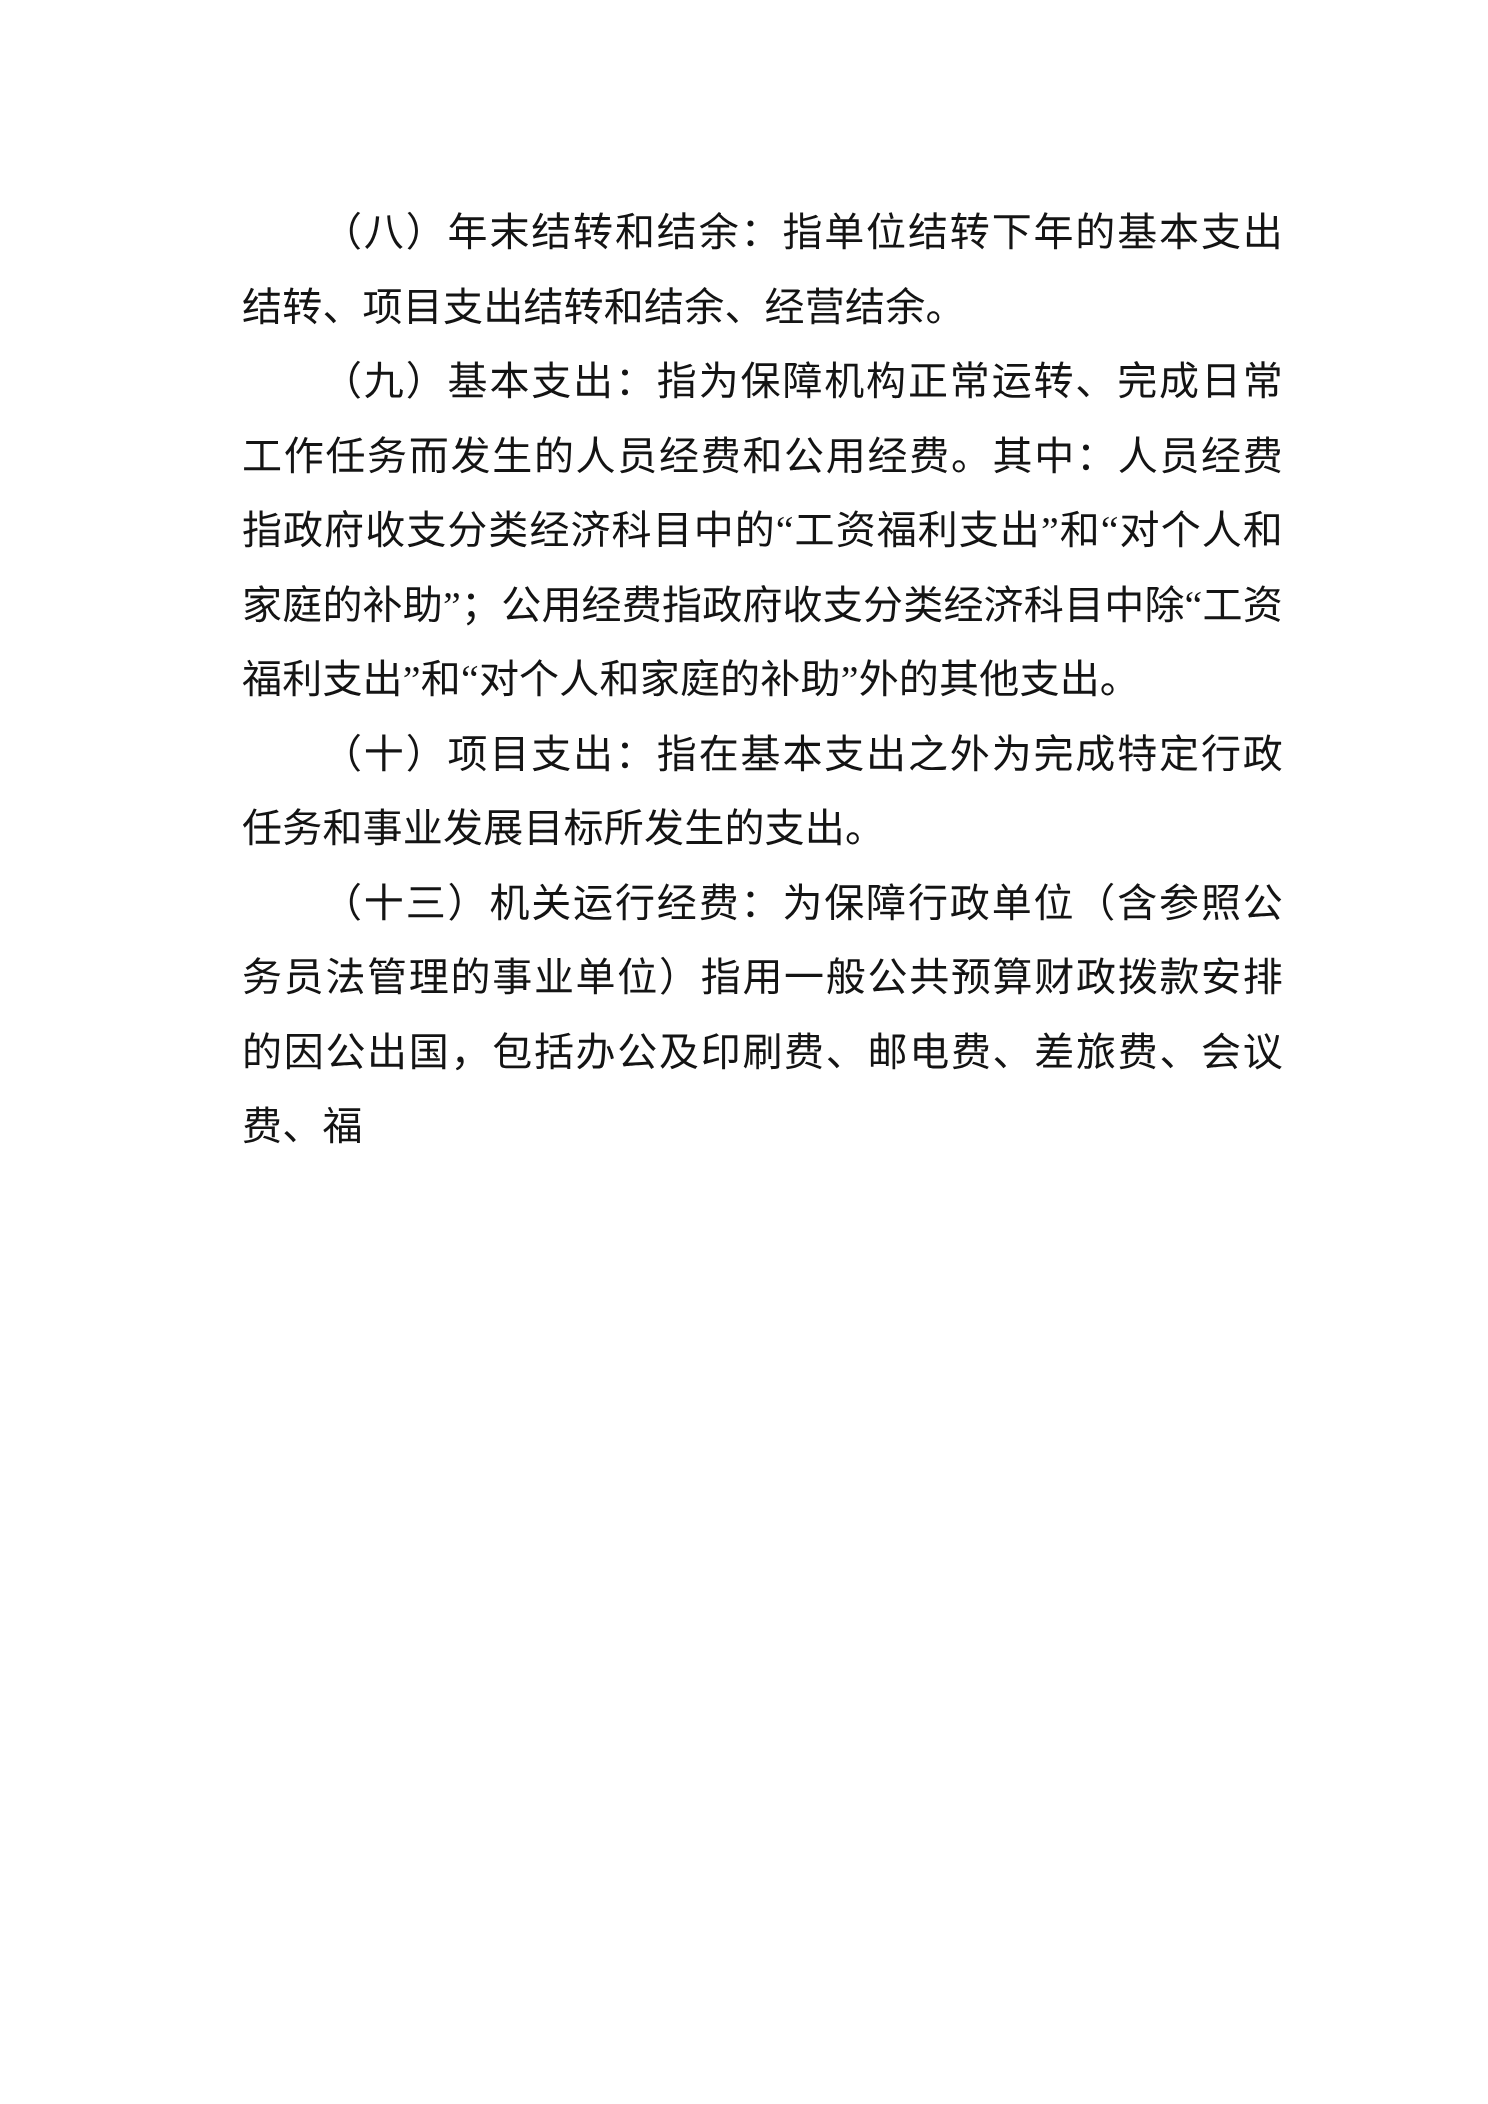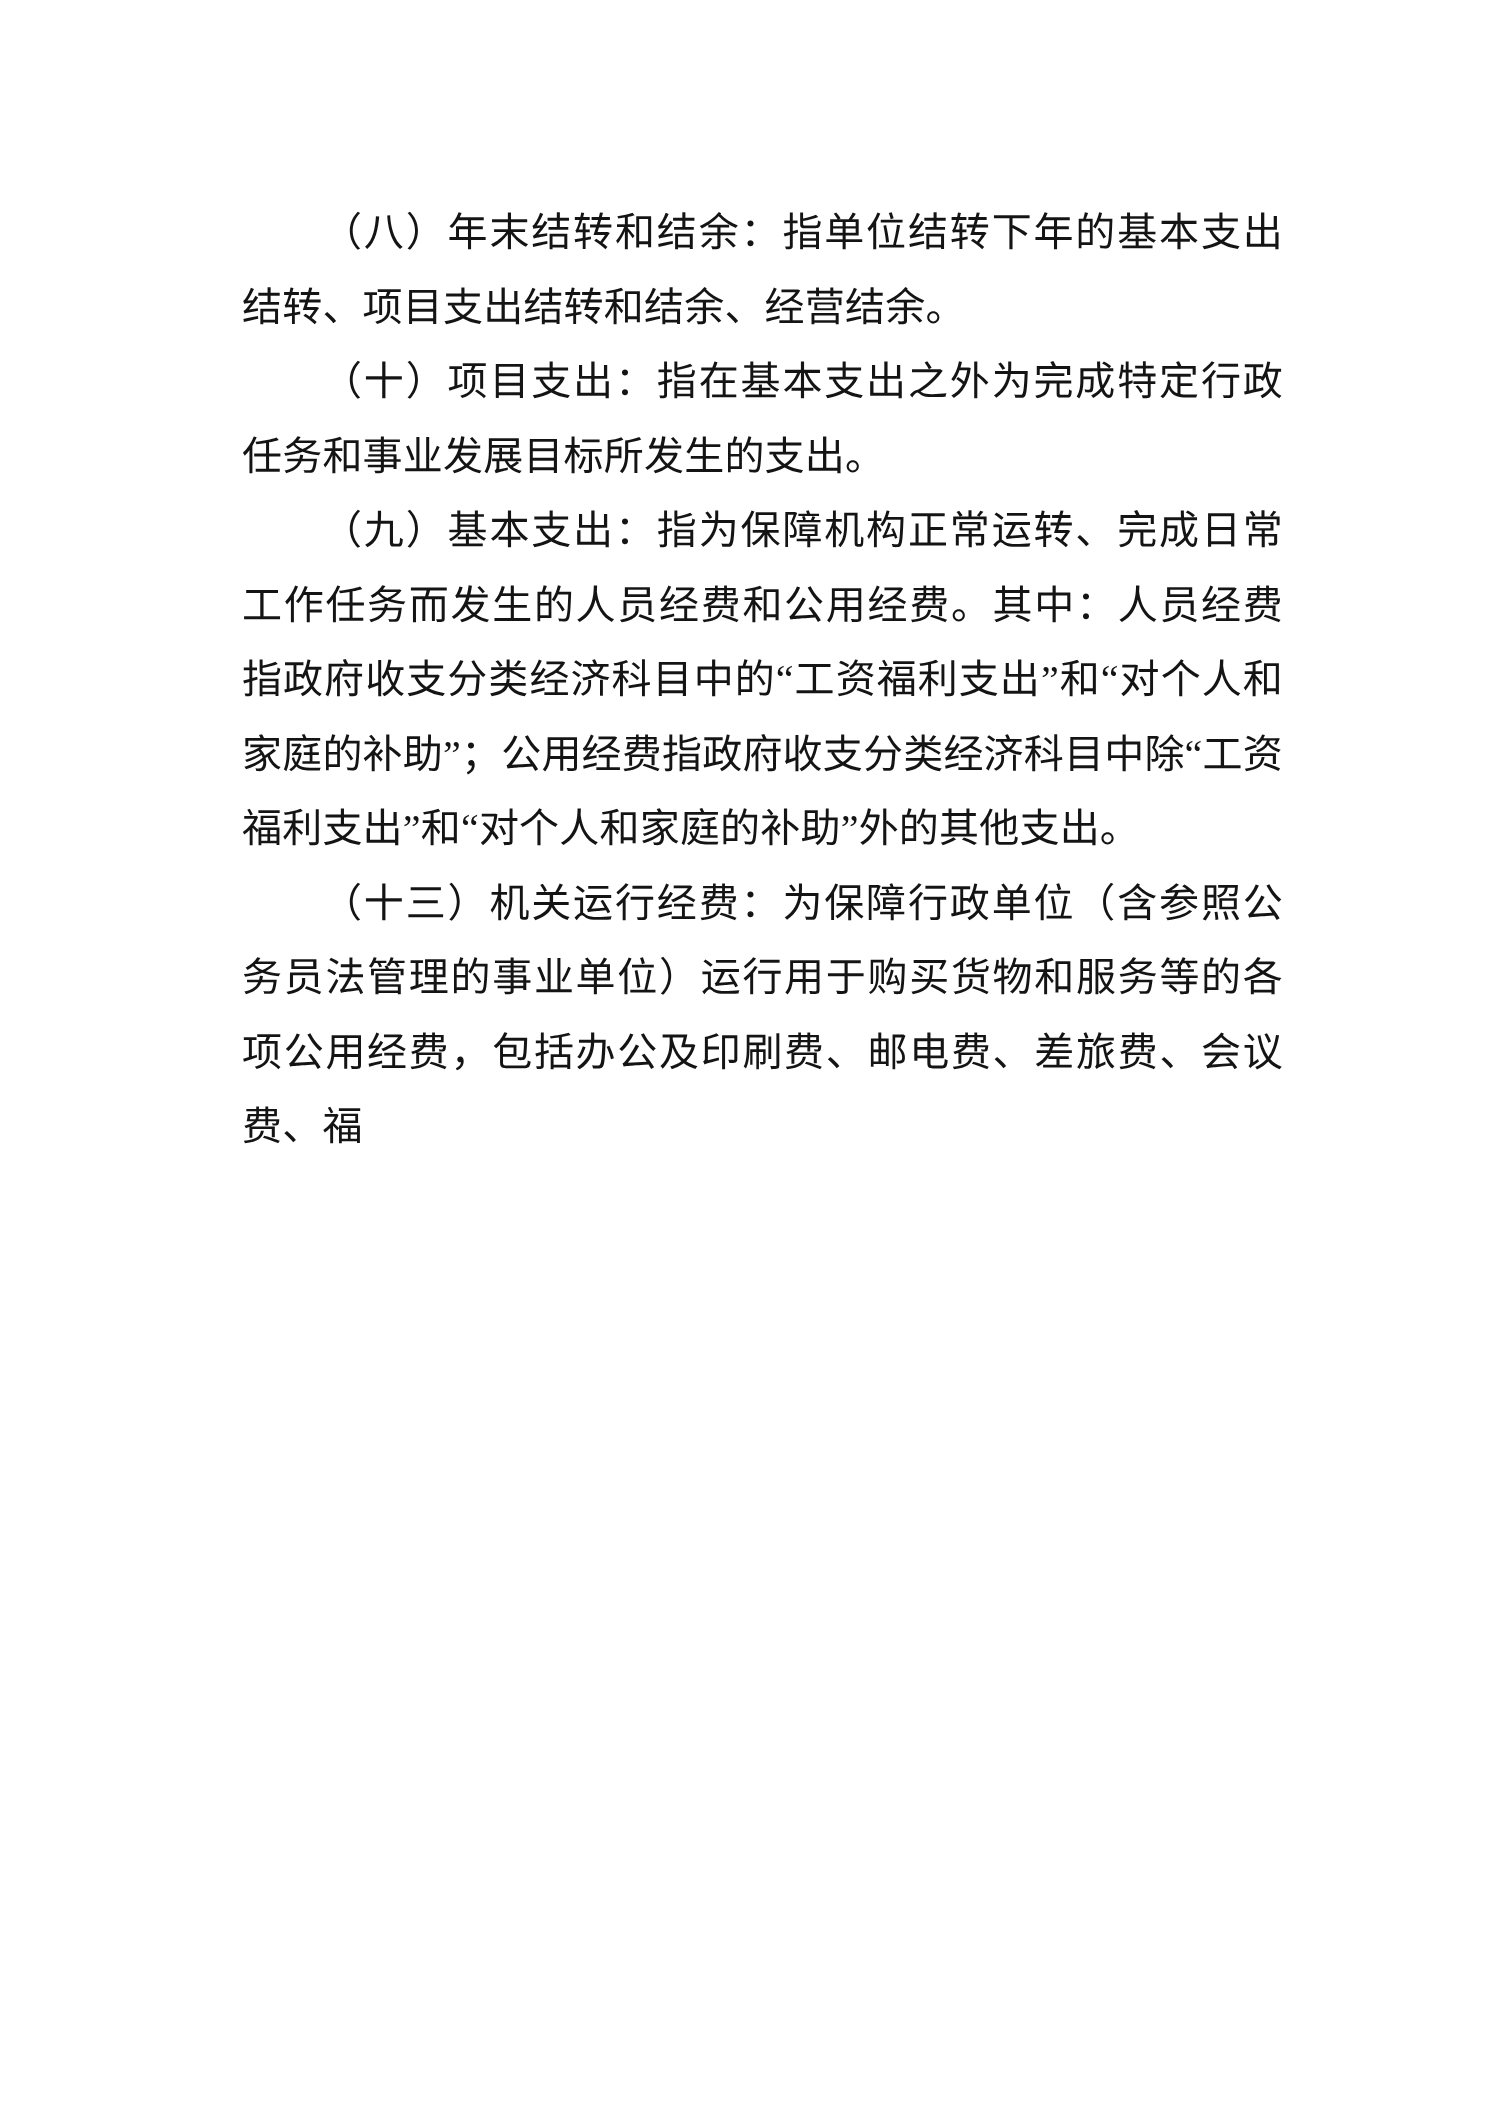--- a/index.html
+++ b/index.html
@@ -54,22 +54,22 @@
     font-family: "Liberation Serif", "DejaVu Serif", serif;
   }
 </style>
 </head>
 <body>
 
 <div class="page">
 
   <div class="doc-body">
     <p class="para">（八）年末结转和结余：指单位结转下年的基本支出结转、项目支出结转和结余、经营结余。</p>
+    <p class="para">（九）基本支出：指为保障机构正常运转、完成日常工作任务而发生的人员经费和公用经费。其中：人员经费指政府收支分类经济科目中的“工资福利支出”和“对个人和家庭的补助”；公用经费指政府收支分类经济科目中除“工资福利支出”和“对个人和家庭的补助”外的其他支出。</p>
     <p class="para">（十）项目支出：指在基本支出之外为完成特定行政任务和事业发展目标所发生的支出。</p>
-    <p class="para">（九）基本支出：指为保障机构正常运转、完成日常工作任务而发生的人员经费和公用经费。其中：人员经费指政府收支分类经济科目中的“工资福利支出”和“对个人和家庭的补助”；公用经费指政府收支分类经济科目中除“工资福利支出”和“对个人和家庭的补助”外的其他支出。</p>
-    <p class="para">（十三）机关运行经费：为保障行政单位（含参照公务员法管理的事业单位）运行用于购买货物和服务等的各项公用经费，包括办公及印刷费、邮电费、差旅费、会议费、福</p>
+    <p class="para">（十三）机关运行经费：为保障行政单位（含参照公务员法管理的事业单位）指用一般公共预算财政拨款安排的因公出国，包括办公及印刷费、邮电费、差旅费、会议费、福</p>
   </div>
 
   <div class="stray-mark"></div>
 
   <div class="page-footer">- 8 -</div>
 
 </div>
 
 </body></html>

